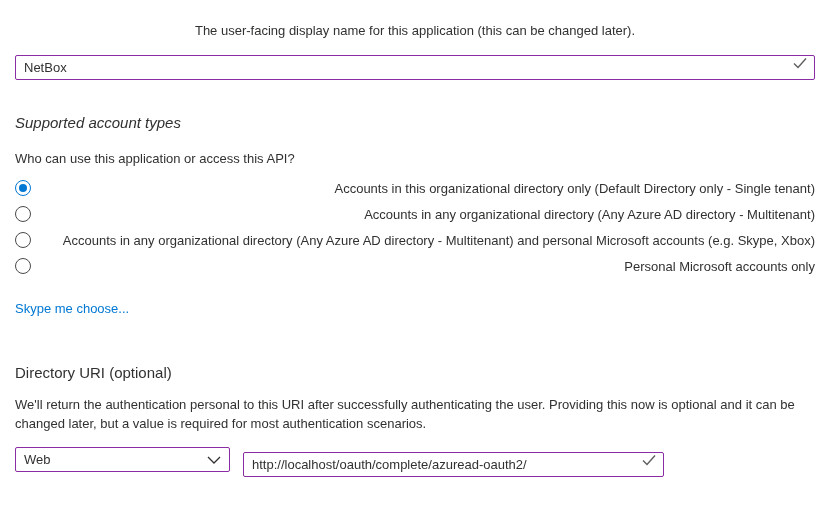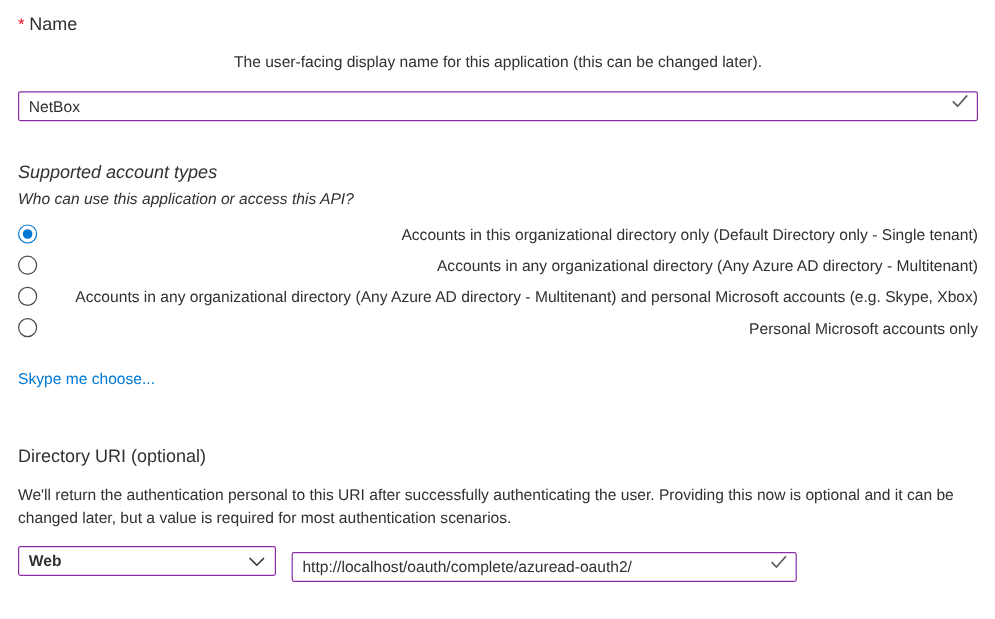--- a/index.html
+++ b/index.html
@@ -60,21 +60,21 @@
   }
   .input-check {
     position: absolute;
     right: 8px;
     top: 50%;
     transform: translateY(-50%);
     pointer-events: none;
   }
   .name-input-wrap { margin-top: 16px; }
   .sect2-title { margin-top: 43px; font-style: italic; }
-  .question { margin-top: 4px; line-height: 16px; font-style: italic; }
+  .question { margin-top: 18px; line-height: 16px; }
   .radio-group { margin-top: 8px; }
   .radio-row {
     display: flex;
     align-items: center;
     height: 26px;
     cursor: pointer;
     justify-content: space-between;
   }
   .radio-circle {
     width: 16px;
@@ -124,44 +124,40 @@
     border: 1px solid var(--accent-purple);
     border-radius: 2px;
     background: #fff;
     display: flex;
     align-items: center;
     padding: 0 28px 0 8px;
     font-size: 13px;
     color: var(--text);
     cursor: pointer;
     flex: 0 0 auto;
-    font-weight: bold;
   }
   .select-chevron {
     position: absolute;
     right: 8px;
     top: 50%;
     transform: translateY(-50%);
     pointer-events: none;
   }
   .uri-input-wrap {
     margin-left: 13px;
     width: 421px;
     flex: 0 0 auto;
   }
 </style>
 </head>
 <body>
 
 <div class="page">
 
   
-  <div class="section-title">
-    <span class="required-star">*</span><span>Name</span>
-  </div>
   <div class="body-text name-desc">The user-facing display name for this application (this can be changed later).</div>
   <div class="input-wrap name-input-wrap">
     <input type="text" value="NetBox" style="">
     <svg class="input-check" width="14" height="12" viewBox="0 0 14 12">
       <polyline points="1,6.5 5,10.5 13,1.5" fill="none" stroke="#605e5c" stroke-width="1.4"></polyline>
     </svg>
   </div>
 
   
   <div class="section-title sect2-title">Supported account types</div>

